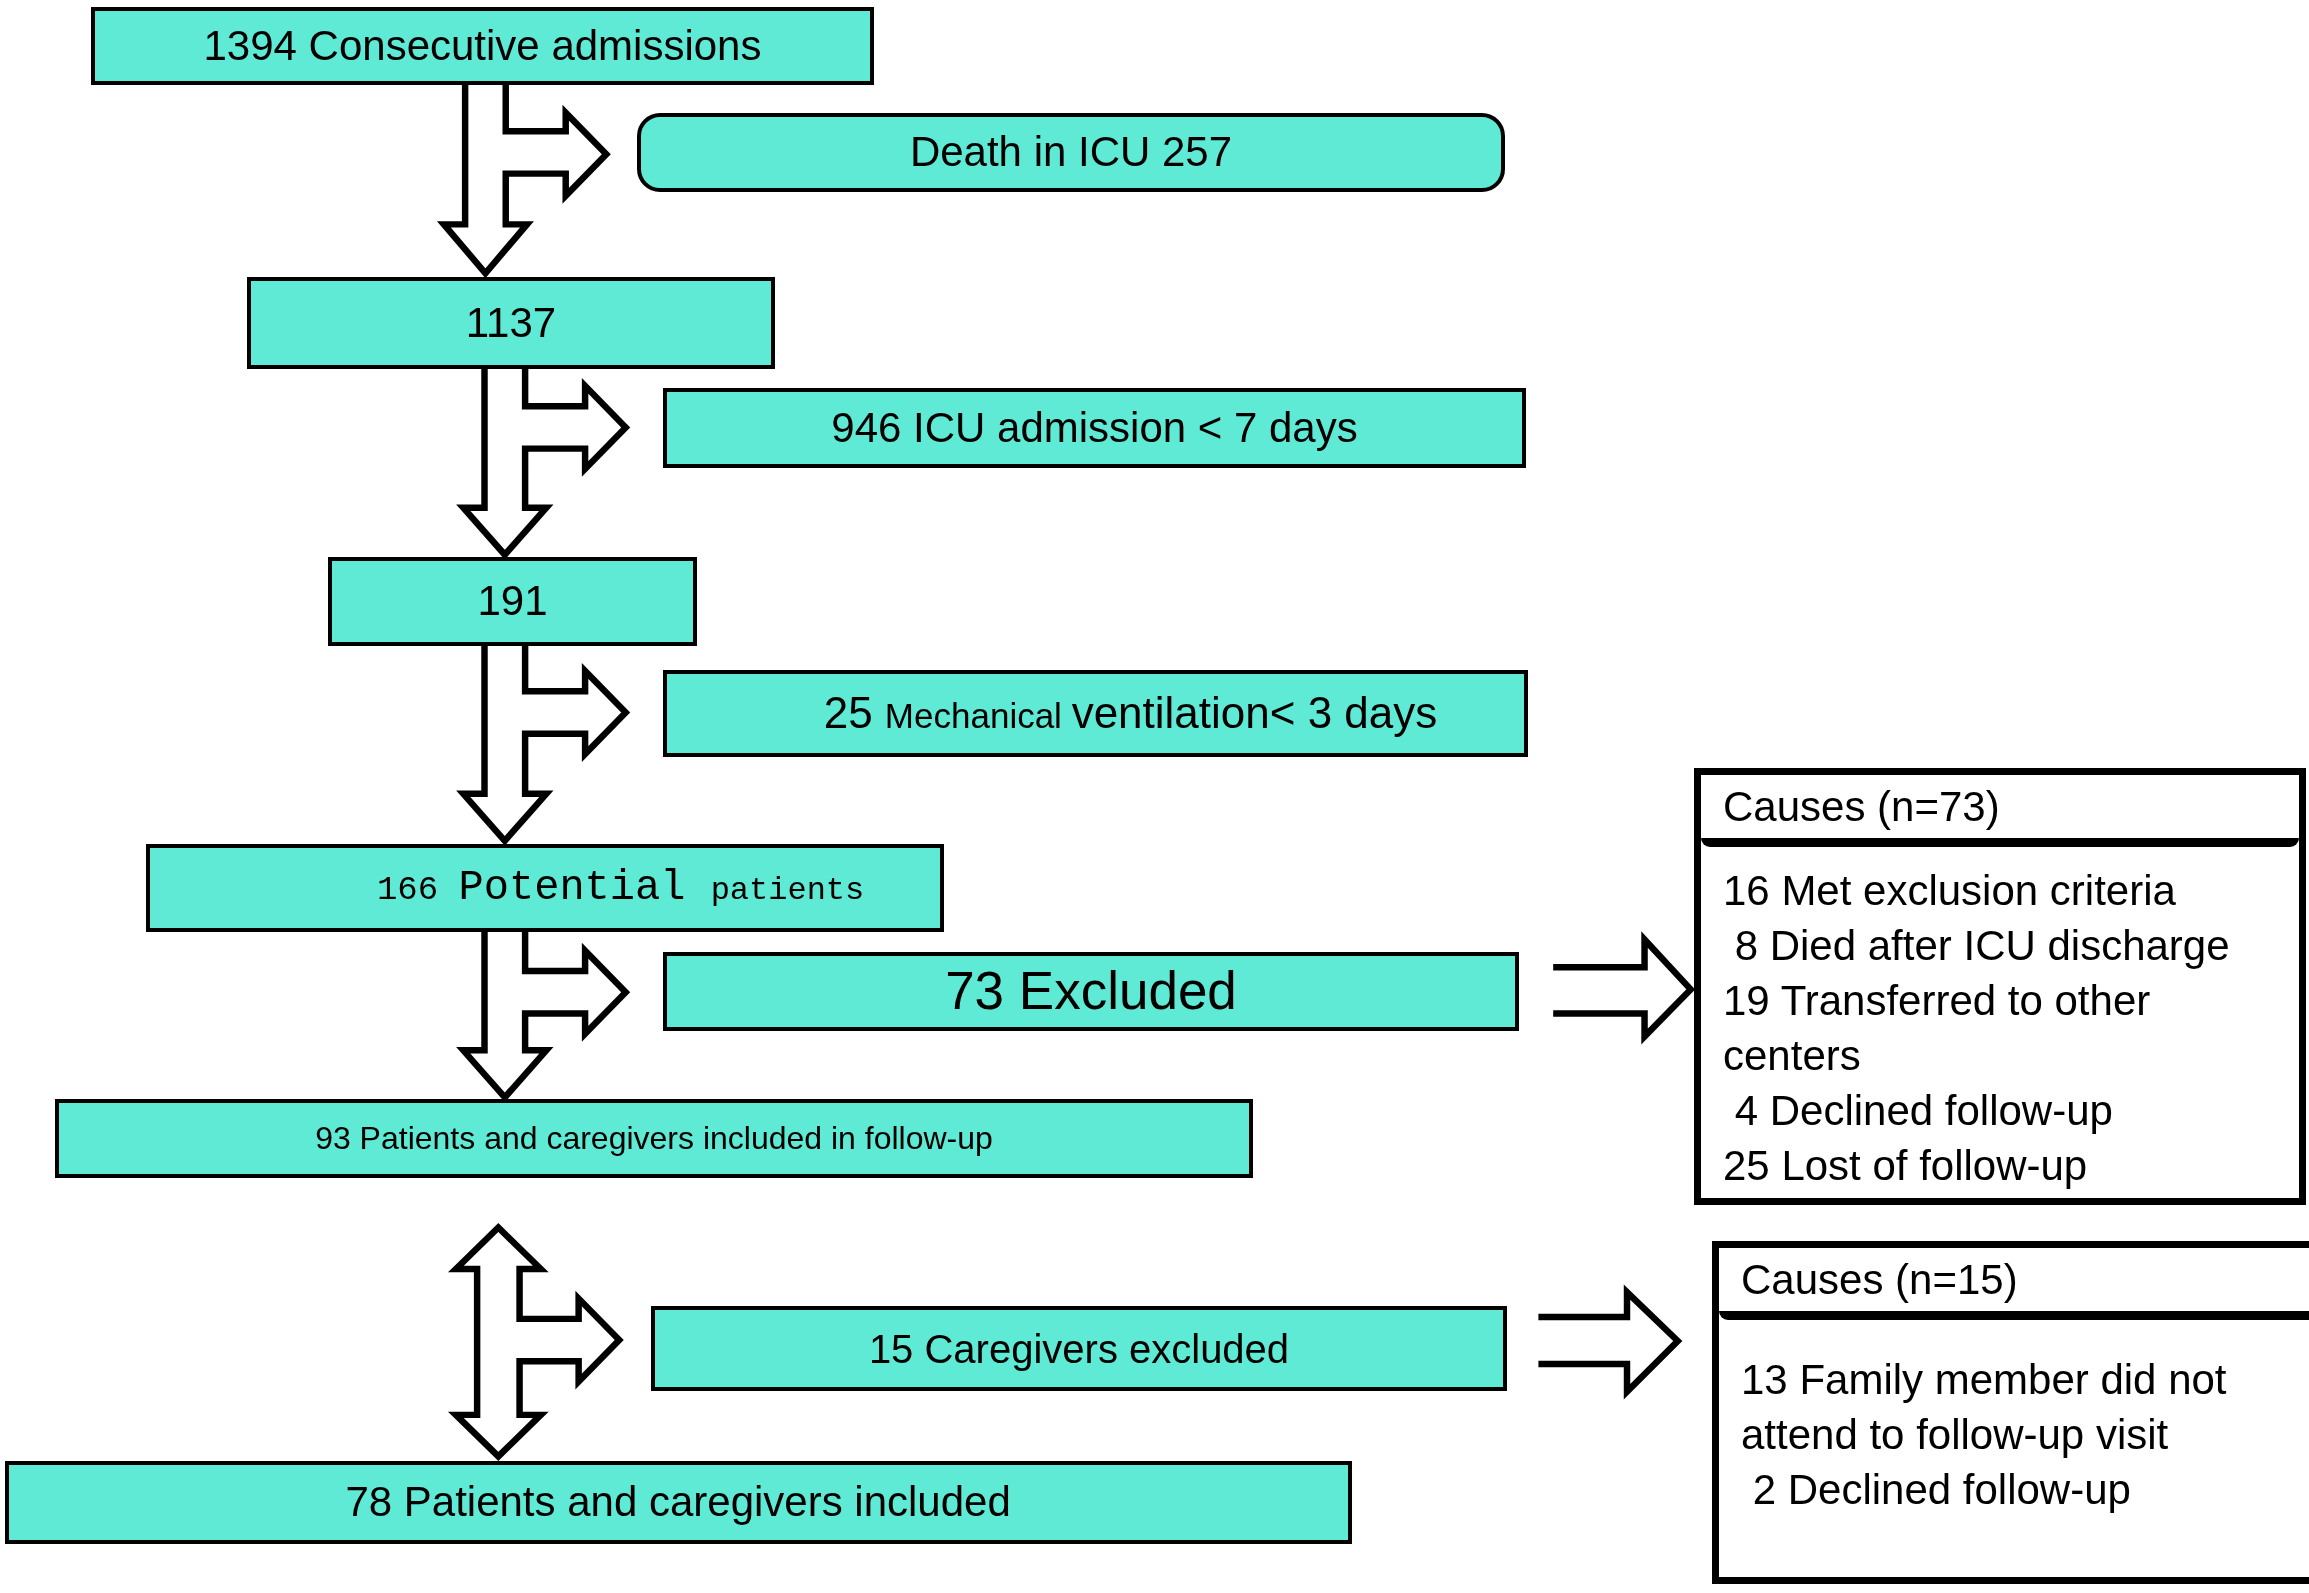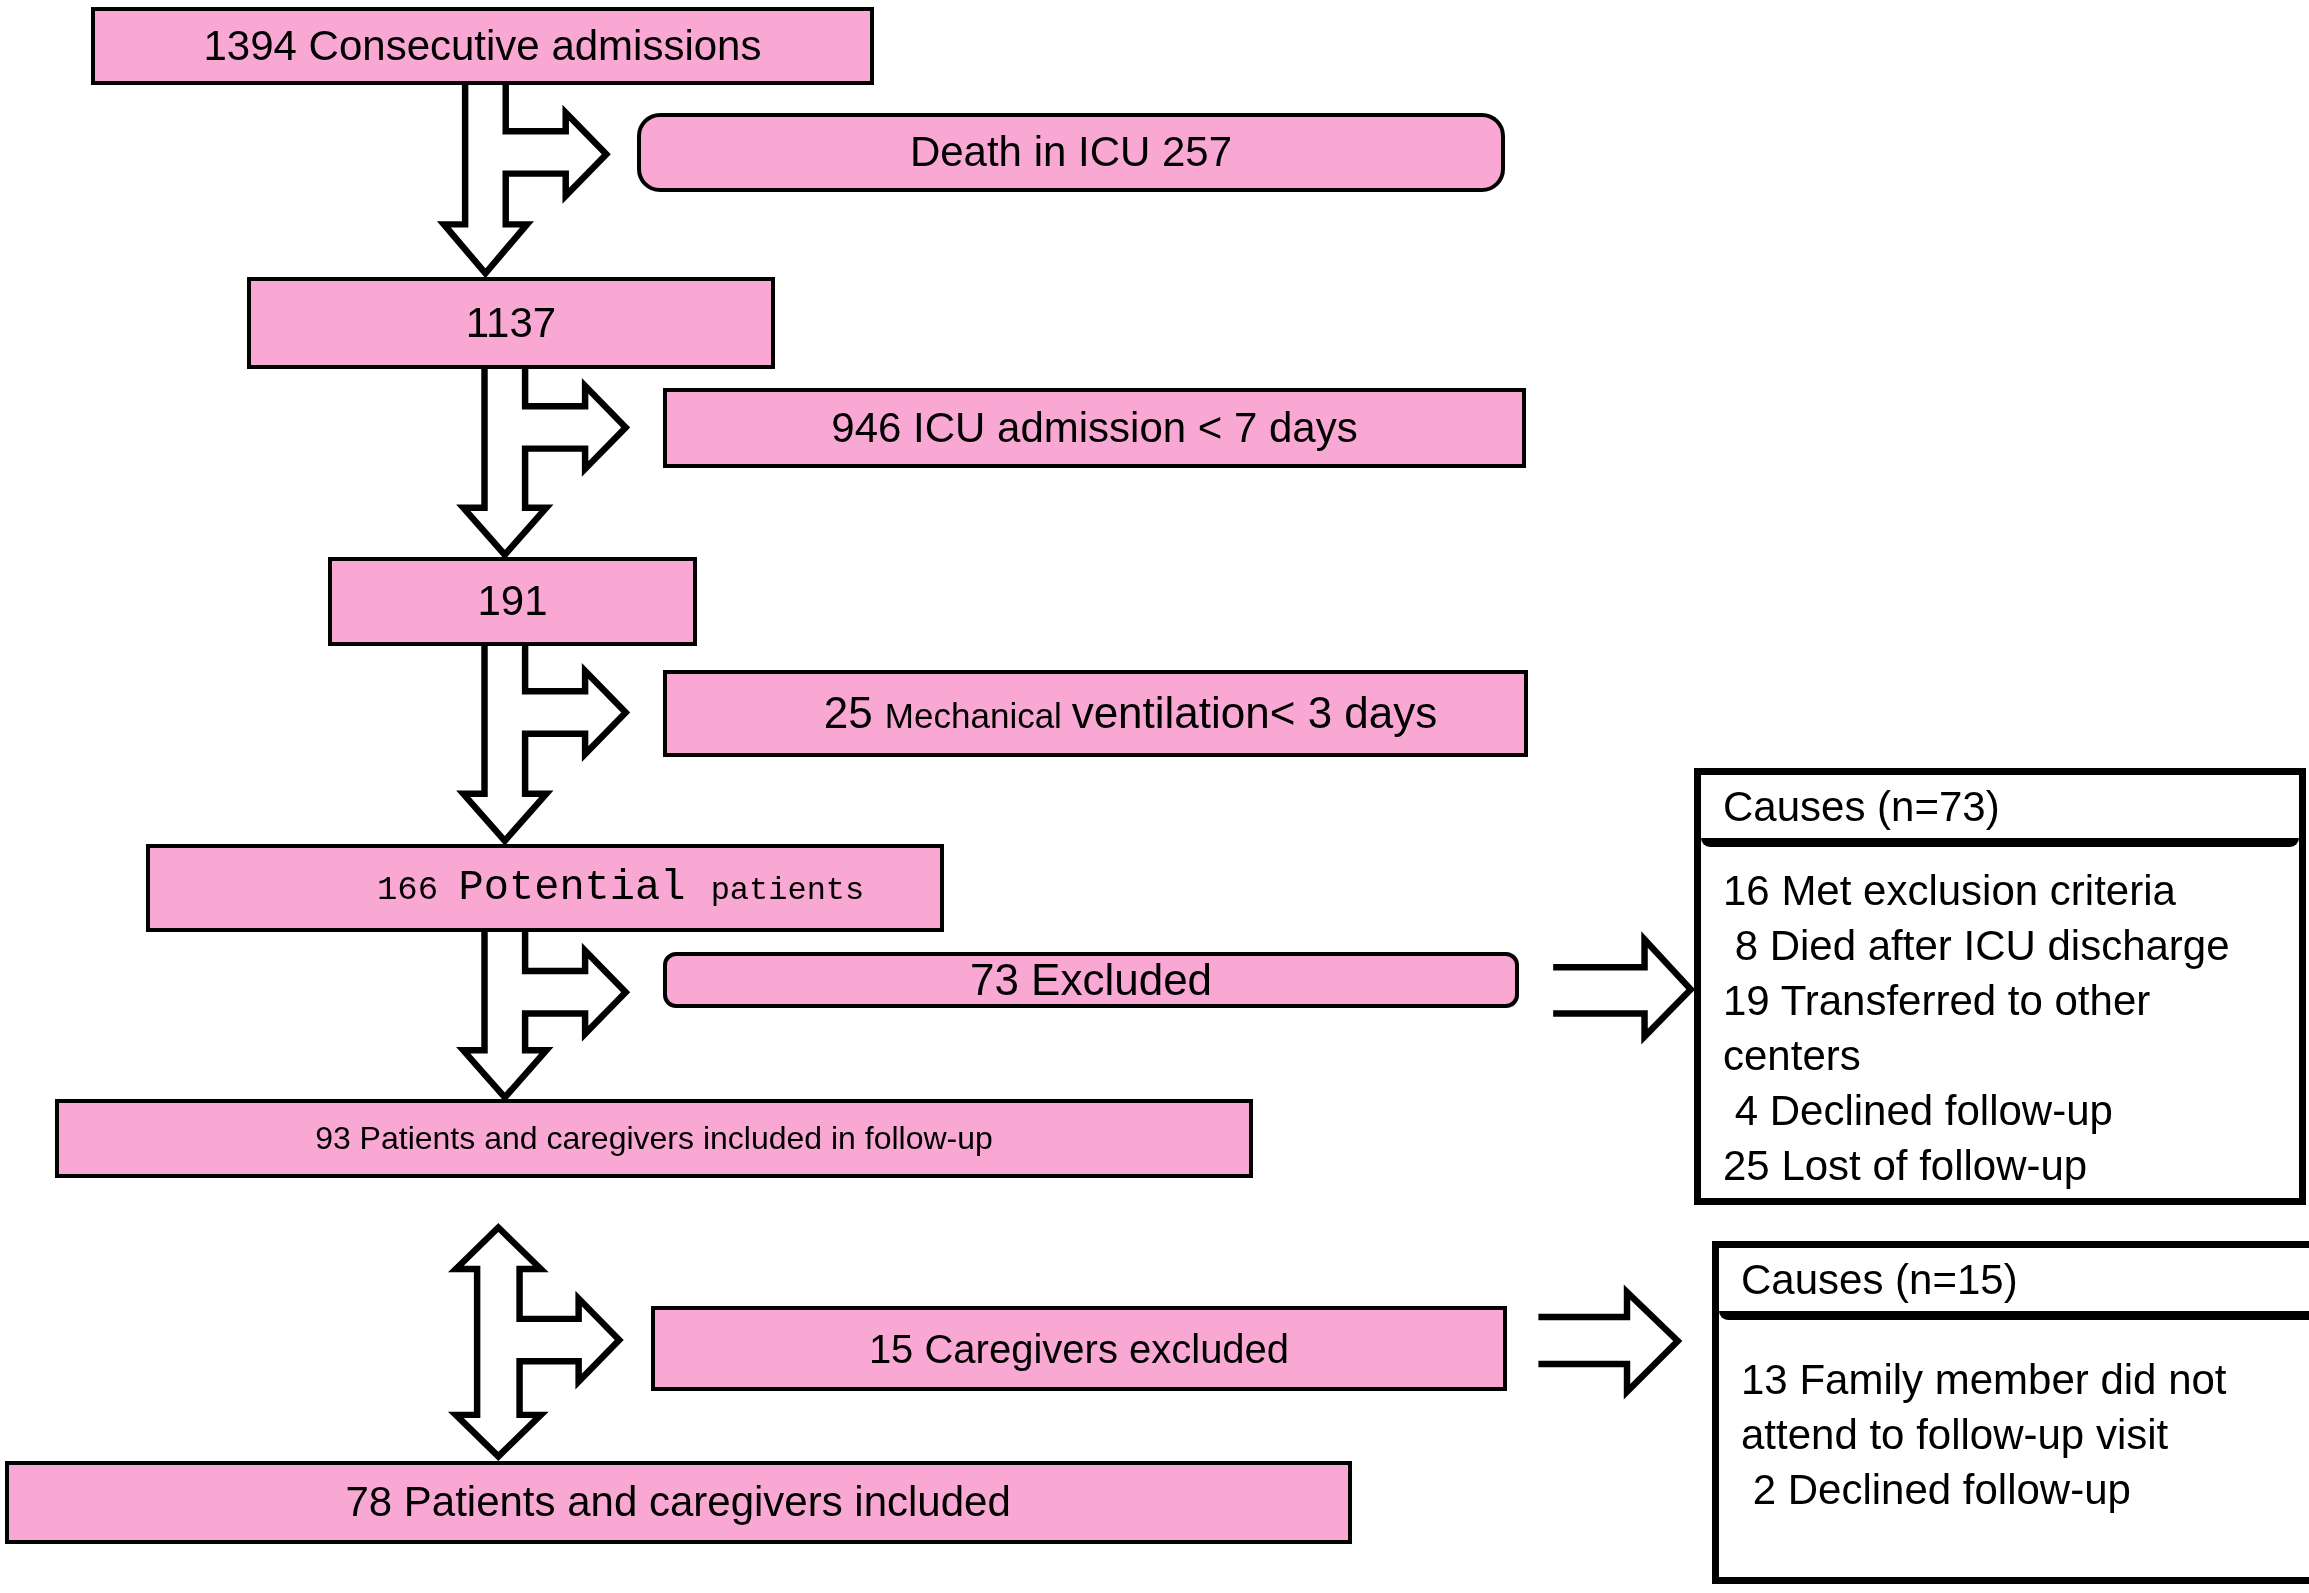--- a/index.html
+++ b/index.html
@@ -6,39 +6,39 @@
   #canvas{
     position:relative;
     width:2309px;height:1594px;
     background:#ffffff;
     font-family:"Liberation Sans", sans-serif;
     color:#000;
     overflow:hidden;
   }
   .fb{
     position:absolute;
-    background:#f9a8d4;
+    background:#5eead4;
     border:4.6px solid #000;
     display:flex;align-items:center;justify-content:center;
     text-align:center;
     box-sizing:border-box;
     font-size:42px;
     line-height:1.15;
     white-space:pre;
   }
   .fb .mixline{white-space:pre;}
   
   .b-admissions{left:91px;top:7.4px;width:783px;height:78px;}
   .b-death{left:637px;top:113px;width:868px;height:79px;border-radius:23px;}
   .b-1137{left:247px;top:277px;width:528px;height:92px;}
   .b-icu7{left:663px;top:388px;width:863px;height:80px;}
   .b-191{left:328px;top:557px;width:369px;height:89px;}
   .b-mv{left:663px;top:670px;width:865px;height:87px;}
   .b-potential{left:146px;top:844px;width:798px;height:88px;font-family:Liberation Mono, monospace;}
-  .b-excl73{left:663px;top:952px;width:856px;height:56px;font-size:44px;border-radius:13px;}
+  .b-excl73{left:663px;top:952px;width:856px;height:79px;font-size:53px;}
   .b-follow93{left:55px;top:1099px;width:1198px;height:79px;font-size:32px;}
   .b-care15{left:651px;top:1306px;width:856px;height:85px;font-size:40px;}
   .b-incl78{left:4.6px;top:1461px;width:1347px;height:83px;}
   
   .causes{
     position:absolute;
     background:#fff;
     border:7.4px solid #000;
     box-sizing:border-box;
     font-size:42px;

